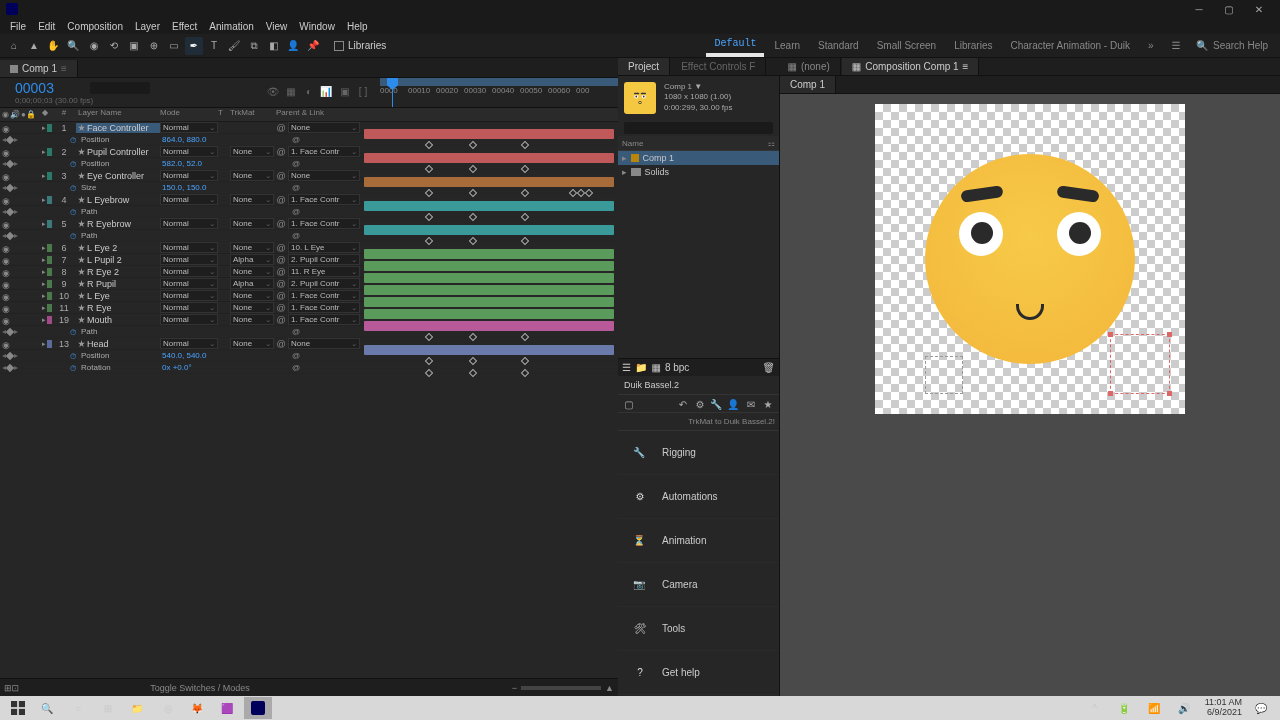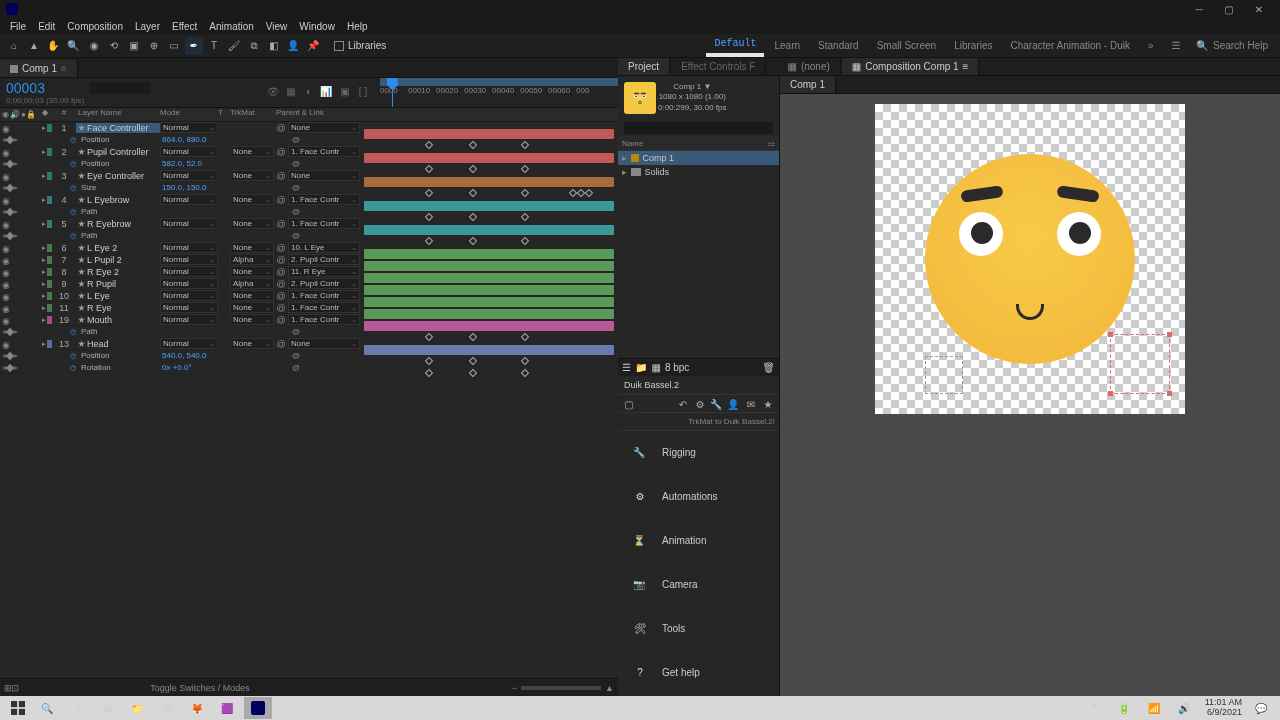--- a/index.html
+++ b/index.html
@@ -28,21 +28,21 @@
 
 .main { display:flex; height: 638px; }
 .left-col { width: 618px; display:flex;flex-direction:column; background:#262626;}
 .right-col { flex:1; display:flex;flex-direction:column; background:#232323;}
 
 
 .panel-tabs { height:20px; background:#1e1e1e; display:flex;align-items:flex-end; border-bottom:1px solid #111;}
 .panel-tab { padding:3px 10px; background:#2a2a2a;color:#ccc;font-size:10px;border-right:1px solid #111;display:flex;align-items:center;gap:4px;}
 .panel-tab .sq { width:8px;height:8px;background:#888;}
 .timecode-row { height: 30px; display:flex; background:#232323; border-bottom:1px solid #111;}
-.timecode-left { width:376px; padding: 2px 6px; position:relative;}
+.timecode-left { width:376px; padding: 2px 15px; position:relative;}
 .timecode-val { color:#2d8ceb; font-size:14px; font-weight:500; }
 .timecode-sub { color:#666; font-size:8px; }
 .timecode-icons { position:absolute; right:6px; top:6px; display:flex;gap:4px;}
 .tc-btn{width:14px;height:14px;color:#666;display:flex;align-items:center;justify-content:center;}
 .search-sm { background:#1a1a1a;border:none;color:#ccc;font-size:9px;padding:1px 4px;width:60px;border-radius:2px;}
 .time-ruler { flex:1; position:relative; background:#232323;}
 .work-area { position:absolute; top:0; left:4px; right:0; height:8px; background:#3a5a7a;}
 .playhead { position:absolute; top:0; bottom:0; left:16px; width:1px; background:#2d8ceb;}
 .playhead::before{content:'';position:absolute;top:0;left:-5px;width:11px;height:12px;background:#2d8ceb;clip-path:polygon(0 0,100% 0,100% 60%,50% 100%,0 60%);}
 .ruler-ticks { position:absolute; top:8px; left:4px; right:0; display:flex; font-size:8px;color:#888;}
@@ -81,21 +81,21 @@
 .bar{position:absolute;height:10px;top:1px;border-radius:1px;}
 .kfd{position:absolute;width:5px;height:5px;background:#aaa;transform:rotate(45deg);top:3px;}
 .kfd.x{background:transparent;border:1px solid #aaa;width:6px;height:6px;top:2px;}
 
 .tl-footer{height:18px;background:#1e1e1e;border-top:1px solid #111;display:flex;align-items:center;padding:0 4px;color:#888;font-size:9px;}
 .tl-footer .toggle-lbl{margin:0 auto;}
 
 
 .right-top { height: 300px; display:flex; }
 .proj-panel { width: 162px; display:flex;flex-direction:column;background:#262626;border-right:1px solid #111;}
-.proj-head { display:flex;gap:2px;padding:6px;text-align:center;}
+.proj-head { display:flex;gap:8px;padding:6px;}
 .proj-thumb{width:32px;height:32px;background:#f5c842;border-radius:3px;display:flex;align-items:center;justify-content:center;}
 .proj-info{font-size:8px;color:#aaa;line-height:1.3;}
 .proj-search{padding:2px 6px;}
 .proj-list{flex:1;border-top:1px solid #333;}
 .proj-hdr{height:14px;background:#2a2a2a;display:flex;font-size:8px;color:#888;padding:0 4px;align-items:center;}
 .proj-item{height:14px;display:flex;align-items:center;gap:4px;padding:0 4px;font-size:9px;}
 .proj-item.sel{background:#3a5a7a;}
 .folder-ic{width:10px;height:8px;background:#888;}
 .comp-ic{width:8px;height:8px;background:#b8860b;}
 

